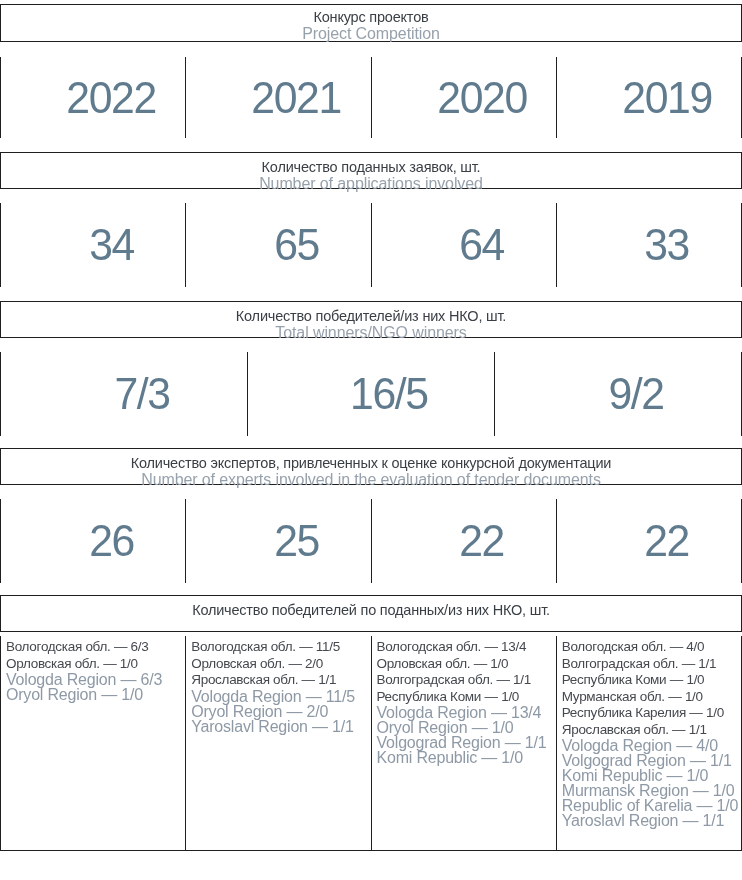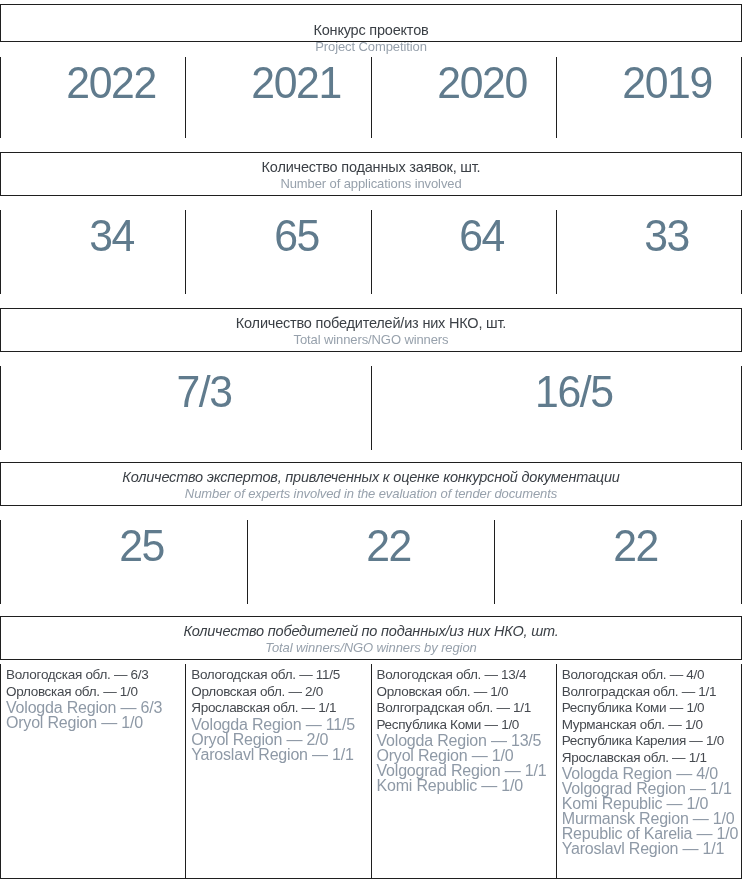--- a/index.html
+++ b/index.html
@@ -14,38 +14,38 @@
   html,body{background:#fff;}
   body{
     width:742px;height:880px;overflow:hidden;
     font-family:"Liberation Sans", sans-serif;
   }
   .page{position:relative;width:742px;height:880px;}
   
   .hbox{
     border:1px solid var(--border);
     text-align:center;
-    padding-top:17px;
+    padding-top:4px;
   }
   .hbox.first{margin-top:4px;height:38px;}
-  .hbox.section{height:44px;padding-top:6px;}
+  .hbox.section{height:37px;padding-top:6px;}
   .hbox .ru{font-size:14.5px;line-height:16px;color:var(--title);letter-spacing:-0.2px;}
-  .hbox .en{font-size:13px;line-height:14px;color:var(--subtitle);margin-top:2px;letter-spacing:-0.1px;}
+  .hbox .en{font-size:16px;line-height:14px;color:var(--subtitle);margin-top:2px;letter-spacing:-0.1px;}
   
   .cells{
     display:flex;
     border-left:1px solid var(--border);
     border-right:1px solid var(--border);
   }
-  .cell{flex:1 1 0;display:flex;justify-content:center;overflow:hidden;padding-left:36px;}
+  .cell{flex:1 1 0;display:flex;align-items:center;justify-content:center;overflow:hidden;padding-left:36px;}
   .cell + .cell{border-left:1px solid var(--border);}
   .years-row{margin-top:15px;height:81px;}
   .vrow{height:84px;}
   .mt14{margin-top:14px;}
-  .mt12{margin-top:12px;font-style:italic;}
+  .mt12{margin-top:12px;}
   .num{
     font-size:45px;color:var(--number);letter-spacing:-1.5px;
     transform:scaleX(0.95);white-space:nowrap;
   }
   
   .rrow{
     margin-top:4px;height:215px;
     border-bottom:1px solid var(--border);
     justify-content:flex-end;
   }
@@ -110,39 +110,44 @@
         <div class="ru">Количество победителей/из них НКО, шт.</div>
         <div class="en">Total winners/NGO winners</div>
       </div>
       <div class="cells vrow mt14">
         <div class="cell">
           <span class="num">7/3</span>
         </div>
         <div class="cell">
           <span class="num">16/5</span>
         </div>
+        <div class="cell">
+          <span class="num">9/2</span>
+        </div>
       </div>
       <div class="hbox section mt12">
         <div class="ru">Количество экспертов, привлеченных к оценке конкурсной документации</div>
         <div class="en">Number of experts involved in the evaluation of tender documents</div>
       </div>
       <div class="cells vrow mt14">
+        <div class="cell">
+          <span class="num">26</span>
+        </div>
         <div class="cell">
           <span class="num">25</span>
         </div>
         <div class="cell">
           <span class="num">22</span>
         </div>
         <div class="cell">
           <span class="num">22</span>
         </div>
       </div>
       <div class="hbox section mt12">
         <div class="ru">Количество победителей по поданных/из них НКО, шт.</div>
-        <div class="en">Total winners/NGO winners by region</div>
       </div>
       <div class="cells rrow">
         <div class="cell">
           <div class="line-ru">Вологодская обл. — 6/3</div>
           <div class="line-ru">Орловская обл. — 1/0</div>
           <div class="line-en">Vologda Region — 6/3</div>
           <div class="line-en">Oryol Region — 1/0</div>
         </div>
         <div class="cell">
           <div class="line-ru">Вологодская обл. — 11/5</div>
@@ -150,21 +155,21 @@
           <div class="line-ru">Ярославская обл. — 1/1</div>
           <div class="line-en">Vologda Region — 11/5</div>
           <div class="line-en">Oryol Region — 2/0</div>
           <div class="line-en">Yaroslavl Region — 1/1</div>
         </div>
         <div class="cell">
           <div class="line-ru">Вологодская обл. — 13/4</div>
           <div class="line-ru">Орловская обл. — 1/0</div>
           <div class="line-ru">Волгоградская обл. — 1/1</div>
           <div class="line-ru">Республика Коми — 1/0</div>
-          <div class="line-en">Vologda Region — 13/5</div>
+          <div class="line-en">Vologda Region — 13/4</div>
           <div class="line-en">Oryol Region — 1/0</div>
           <div class="line-en">Volgograd Region — 1/1</div>
           <div class="line-en">Komi Republic — 1/0</div>
         </div>
         <div class="cell">
           <div class="line-ru">Вологодская обл. — 4/0</div>
           <div class="line-ru">Волгоградская обл. — 1/1</div>
           <div class="line-ru">Республика Коми — 1/0</div>
           <div class="line-ru">Мурманская обл. — 1/0</div>
           <div class="line-ru">Республика Карелия — 1/0</div>

